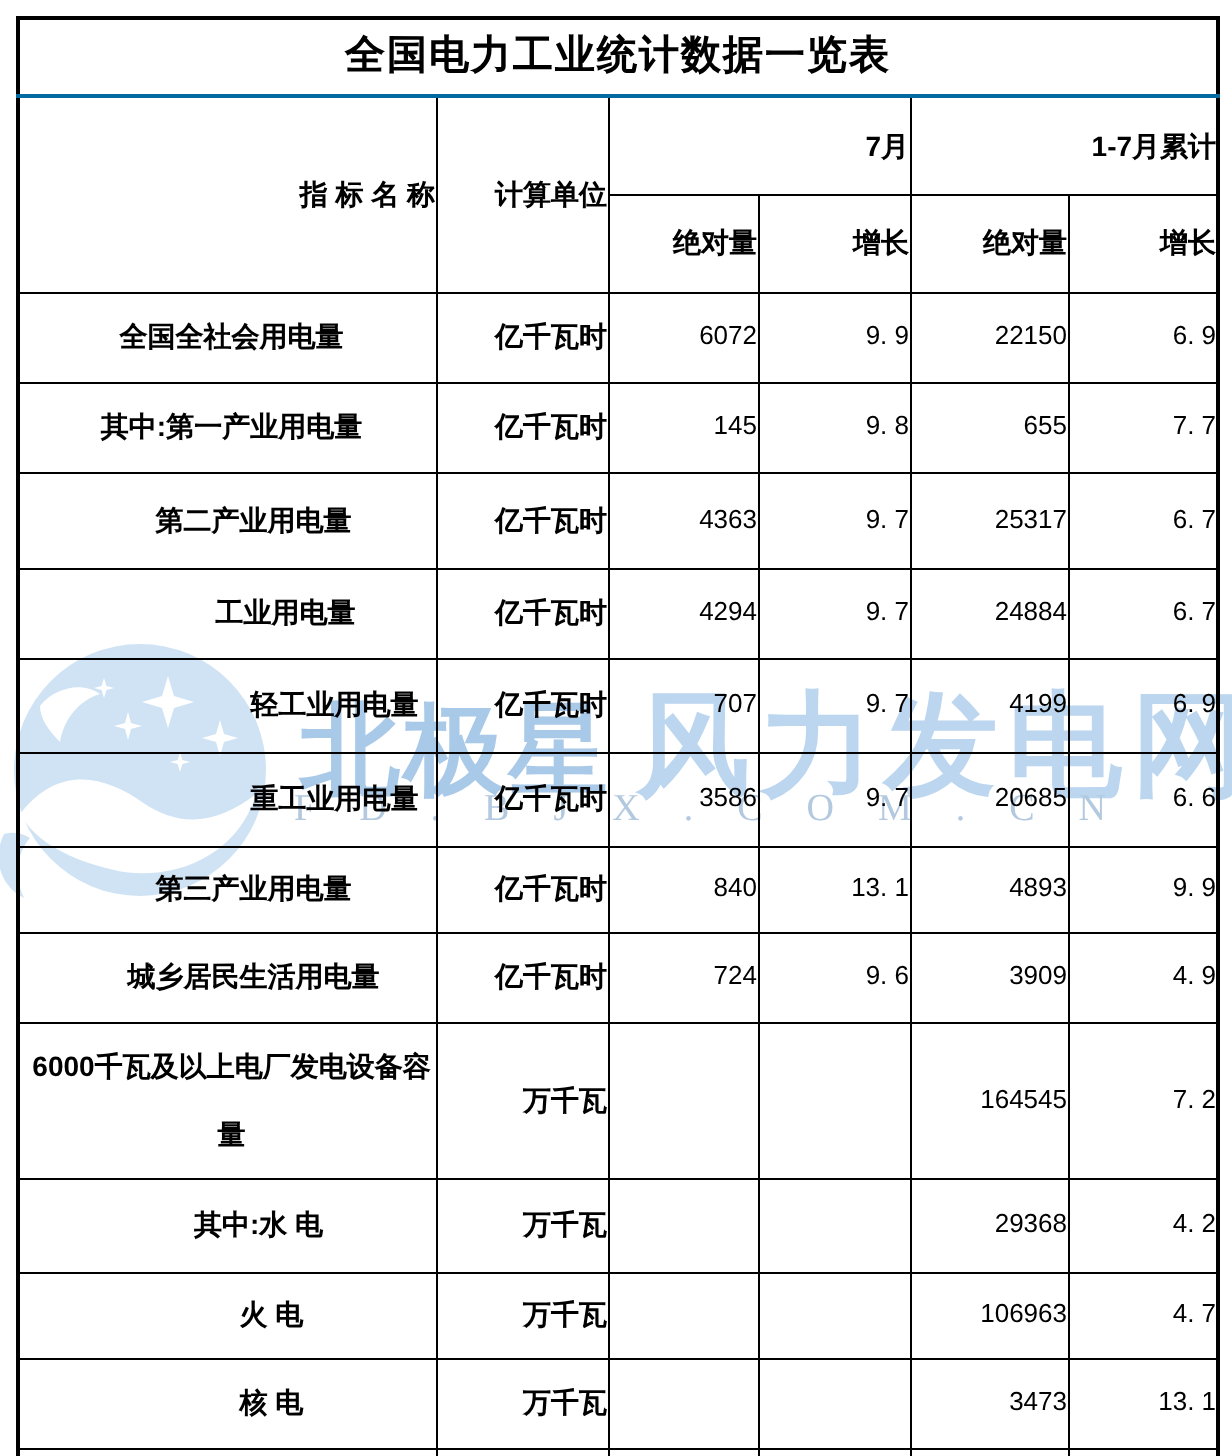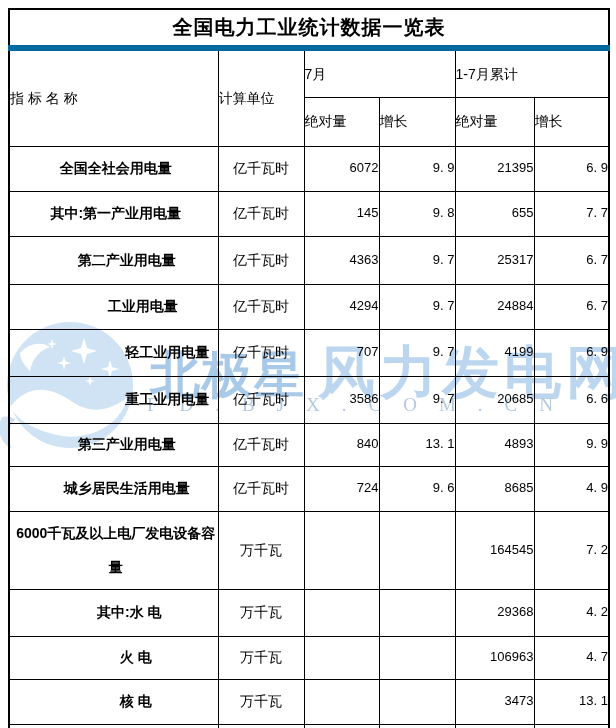--- a/index.html
+++ b/index.html
@@ -13,31 +13,31 @@
   table{
     border-collapse:collapse;table-layout:fixed;width:600px;
     border:2px solid #000;
   }
   td{
     border:1px solid #000;box-sizing:border-box;overflow:hidden;
     vertical-align:middle;font-size:14px;line-height:1.15;
     padding:0;
   }
   td.title-cell{
-    border-bottom:6px solid #0369a1;
+    border-bottom:2px solid #0369a1;
     font-size:20px;font-weight:bold;text-align:center;letter-spacing:1px;
   }
-  td.hdr{font-weight:normal;text-align:left;}
+  td.hdr{font-weight:bold;text-align:right;}
   td.lbl{font-weight:bold;text-align:center;padding-left:4px;}
   td.lbl.ind1{padding-left:26px;}
   td.lbl.ind1b{padding-left:31px;}
   td.lbl.ind2{padding-left:58px;}
   td.lbl.ind2b{padding-left:44px;}
   td.lbl.ind3{padding-left:107px;}
-  td.unit{font-weight:normal;text-align:center;}
+  td.unit{font-weight:bold;text-align:right;}
   td.val{font-weight:normal;text-align:right;font-size:13px;}
   tr.wrap-row td.lbl{line-height:34px;margin-left:19px;}
   
   .watermark{
     position:absolute;left:0;top:11px;width:616px;height:728px;
     pointer-events:none;mix-blend-mode:multiply;
   }
   .wm-text{position:absolute;white-space:nowrap;font-weight:bold;}
   .wm-brand1{left:150px;top:331px;font-size:50px;letter-spacing:2px;color:#a9c9e8;}
   .wm-brand2{left:318px;top:324px;font-size:57px;letter-spacing:5px;color:#bcd6f0;}
@@ -76,21 +76,21 @@
         <td class="hdr">增长</td>
         <td class="hdr">绝对量</td>
         <td class="hdr">增长</td>
       </tr>
 
       <tr style="height:45px">
         <td class="lbl">全国全社会用电量</td>
         <td class="unit">亿千瓦时</td>
         <td class="val">6072</td>
         <td class="val">9. 9</td>
-        <td class="val">21395</td>
+        <td class="val">22150</td>
         <td class="val">6. 9</td>
       </tr>
       <tr style="height:45px">
         <td class="lbl">其中:第一产业用电量</td>
         <td class="unit">亿千瓦时</td>
         <td class="val">145</td>
         <td class="val">9. 8</td>
         <td class="val">655</td>
         <td class="val">7. 7</td>
       </tr>
@@ -132,21 +132,21 @@
         <td class="val">840</td>
         <td class="val">13. 1</td>
         <td class="val">4893</td>
         <td class="val">9. 9</td>
       </tr>
       <tr style="height:45px">
         <td class="lbl ind1">城乡居民生活用电量</td>
         <td class="unit">亿千瓦时</td>
         <td class="val">724</td>
         <td class="val">9. 6</td>
-        <td class="val">8685</td>
+        <td class="val">3909</td>
         <td class="val">4. 9</td>
       </tr>
       <tr style="height:78px" class="wrap-row">
         <td class="lbl">6000千瓦及以上电厂发电设备容量</td>
         <td class="unit">万千瓦</td>
         <td class="val"></td>
         <td class="val"></td>
         <td class="val">164545</td>
         <td class="val">7. 2</td>
       </tr>

